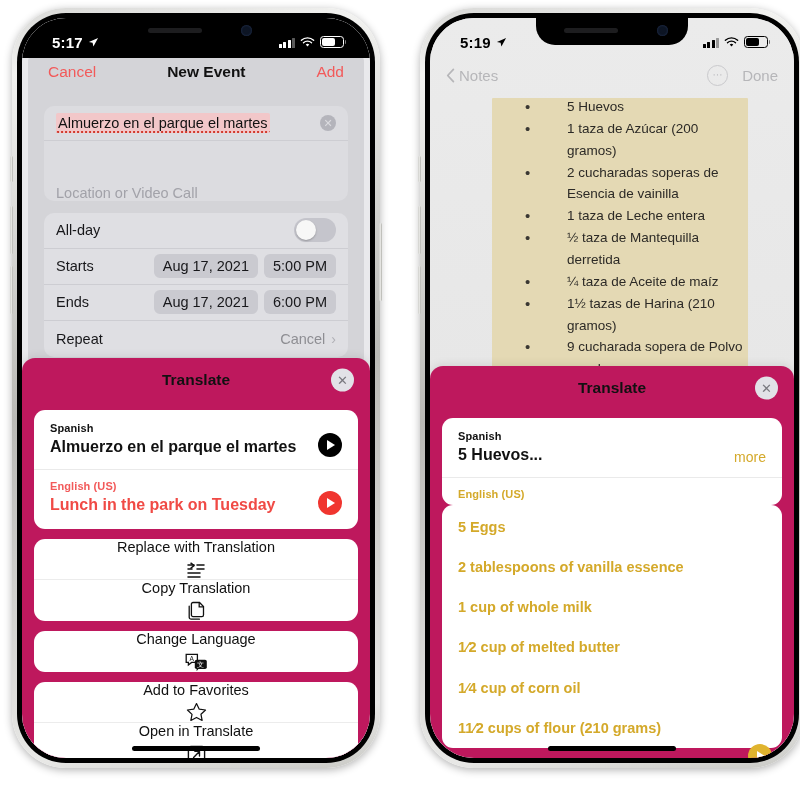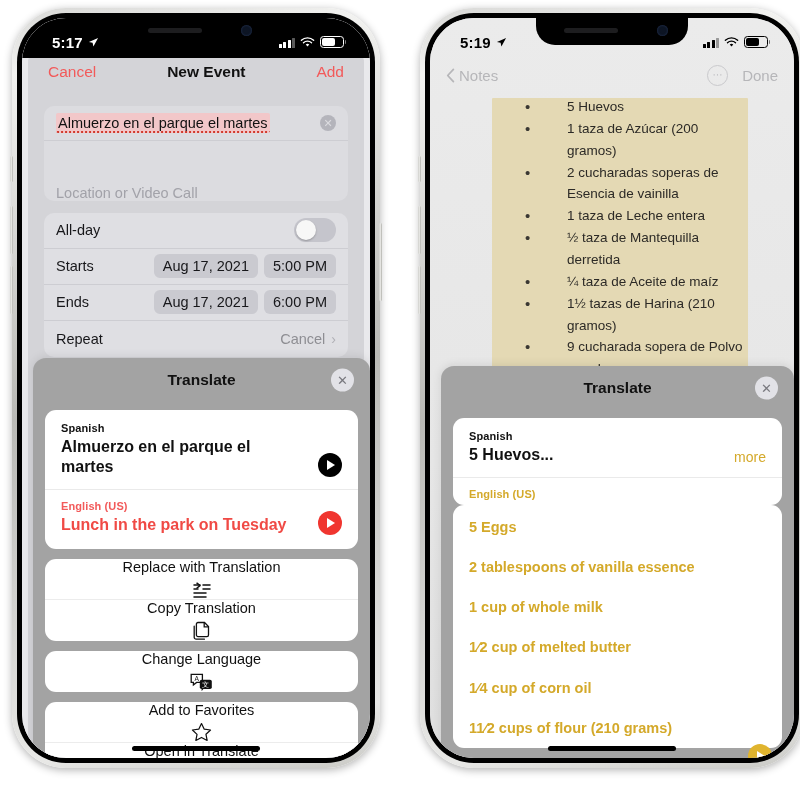--- a/index.html
+++ b/index.html
@@ -174,22 +174,22 @@
   }
   .note-list li::before {
     content: '\2022'; position: absolute; left: 18px; top: -1px;
     font-size: 15px; color: #3a3833;
   }
   .note-list li span.wrap { display: inline; }
   .spell { border-bottom: 2px dotted #d23b2e; padding-bottom: .5px; }
 
   
   .tsheet {
-    position: absolute; left: 11px; right: 0; bottom: 0;
-    background: #a3a3a3; border-radius: 13px 13px 0 0; z-index: 4;
+    position: absolute; left: 0; right: 0; bottom: 0;
+    background: #be185d; border-radius: 13px 13px 0 0; z-index: 4;
     box-shadow: 0 -1px 10px rgba(0,0,0,.10);
   }
   .tsheet.left  { top: 340px; }
   .tsheet.right { top: 348px; }
   .t-head { height: 44px; position: relative;
             display: flex; align-items: center; justify-content: center; }
   .t-head .t-title { font-size: 15.5px; font-weight: 700; color: #111; }
   .t-close {
     position: absolute; right: 16px; top: 50%; transform: translateY(-50%);
     width: 23px; height: 23px; border-radius: 50%; background: #e2e2e7;

